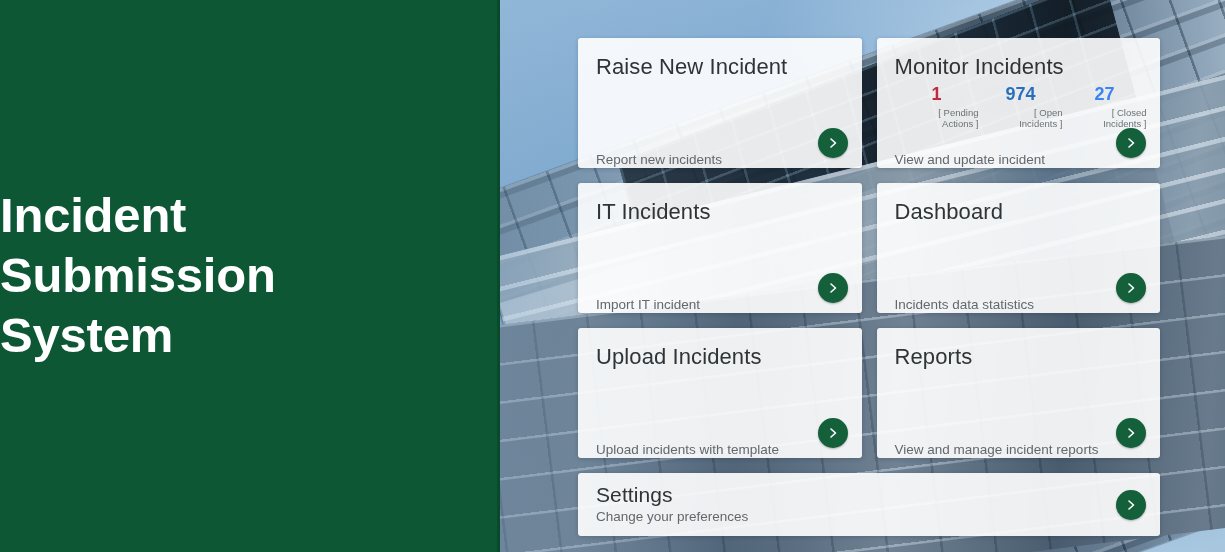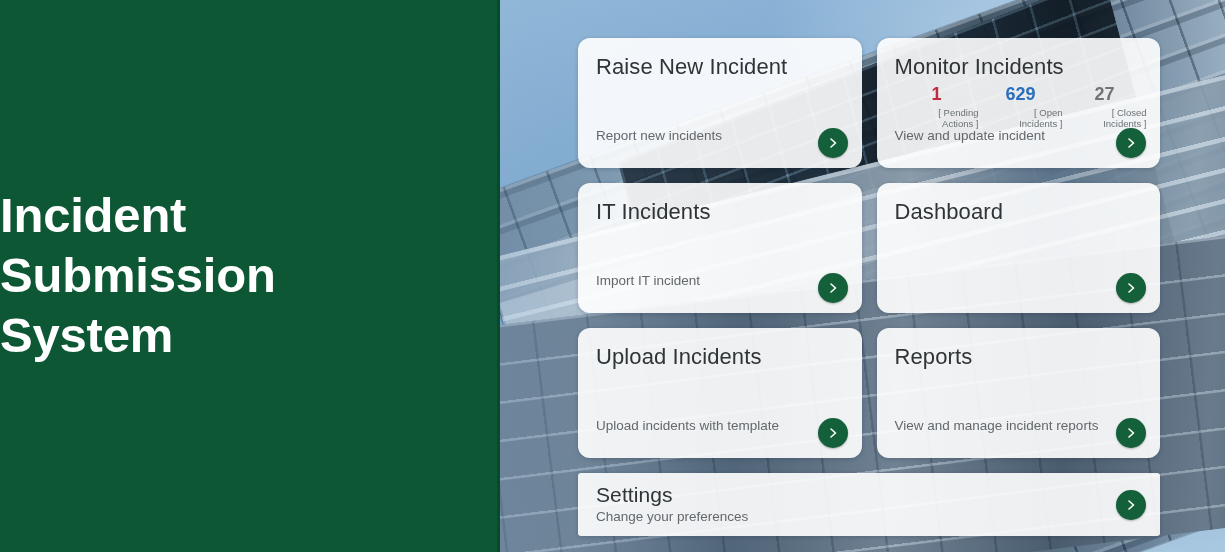--- a/index.html
+++ b/index.html
@@ -218,36 +218,36 @@
   }
 
   .card {
     position: relative;
     flex: 1 1 0;
     background: rgba(255,255,255,.90);
     border-radius: 3px;
     box-shadow: 0 1px 4px rgba(16,32,48,.22);
     overflow: hidden;
   }
-  .card-tall { height: 130px; padding: 16px 18px 14px 18px; border-radius: 12px; }
+  .card-tall { height: 130px; padding: 16px 18px 14px 18px; }
   .card-wide { height: 63px; padding: 10px 18px 20px 18px; }
 
   .card-title {
     font-size: 22px;
     font-weight: 400;
     color: #2f3437;
     line-height: 1.15;
     letter-spacing: .1px;
   }
   .card-wide .card-title { font-size: 21px; }
 
   .card-foot {
     position: absolute;
     left: 18px;
-    bottom: 24px;
+    bottom: 0;
     right: 58px;
   }
   .card-sub {
     font-size: 13.5px;
     color: #62686c;
     line-height: 1.2;
     white-space: nowrap;
   }
   .card-wide .card-sub { position: static; margin-top: 2px; }
 
@@ -286,21 +286,21 @@
   .stat-label {
     font-size: 9.5px;
     color: #6b7276;
     line-height: 1.18;
     margin-top: 2px;
     white-space: pre-line;
     text-align: right;
   }
   .v-pending { color: #c22b3f; }
   .v-open    { color: #2a6fbd; }
-  .v-closed  { color: #737373; }
+  .v-closed  { color: #3b82f6; }
 </style>
 </head>
 <body>
 
 <div class="app">
 
   <div class="left-panel">
     <h1 class="brand-title">Incident Submission System</h1>
   </div>
 
@@ -338,21 +338,21 @@
         <div class="card card-tall">
           <div class="card-title">Monitor Incidents</div>
 
           <div class="stats">
             <div class="stat">
               <div class="stat-value v-pending">1</div>
               <div class="stat-label">[ Pending
 Actions ]</div>
             </div>
             <div class="stat">
-              <div class="stat-value v-open">629</div>
+              <div class="stat-value v-open">974</div>
               <div class="stat-label">[ Open
 Incidents ]</div>
             </div>
             <div class="stat">
               <div class="stat-value v-closed">27</div>
               <div class="stat-label">[ Closed
 Incidents ]</div>
             </div>
           </div>
 
@@ -381,20 +381,23 @@
             <span>
               <svg width="14" height="14" viewBox="0 0 14 14" aria-hidden="true">
                 <polyline points="5,3 9.5,7 5,11" fill="none" stroke="#ffffff" stroke-width="1.6" stroke-linecap="round" stroke-linejoin="round"></polyline>
               </svg>
             </span>
           </div>
         </div>
 
         <div class="card card-tall">
           <div class="card-title">Dashboard</div>
+          <div class="card-foot">
+            <div class="card-sub">Incidents data statistics</div>
+          </div>
           <div class="go-btn">
             <span>
               <svg width="14" height="14" viewBox="0 0 14 14" aria-hidden="true">
                 <polyline points="5,3 9.5,7 5,11" fill="none" stroke="#ffffff" stroke-width="1.6" stroke-linecap="round" stroke-linejoin="round"></polyline>
               </svg>
             </span>
           </div>
         </div>
 
       </div>

